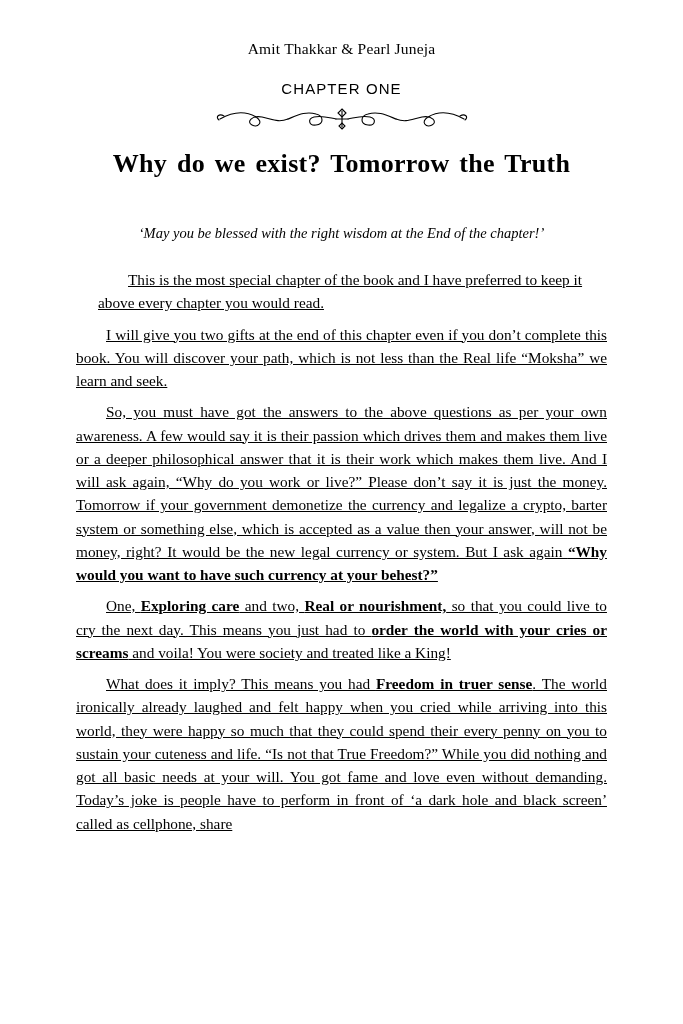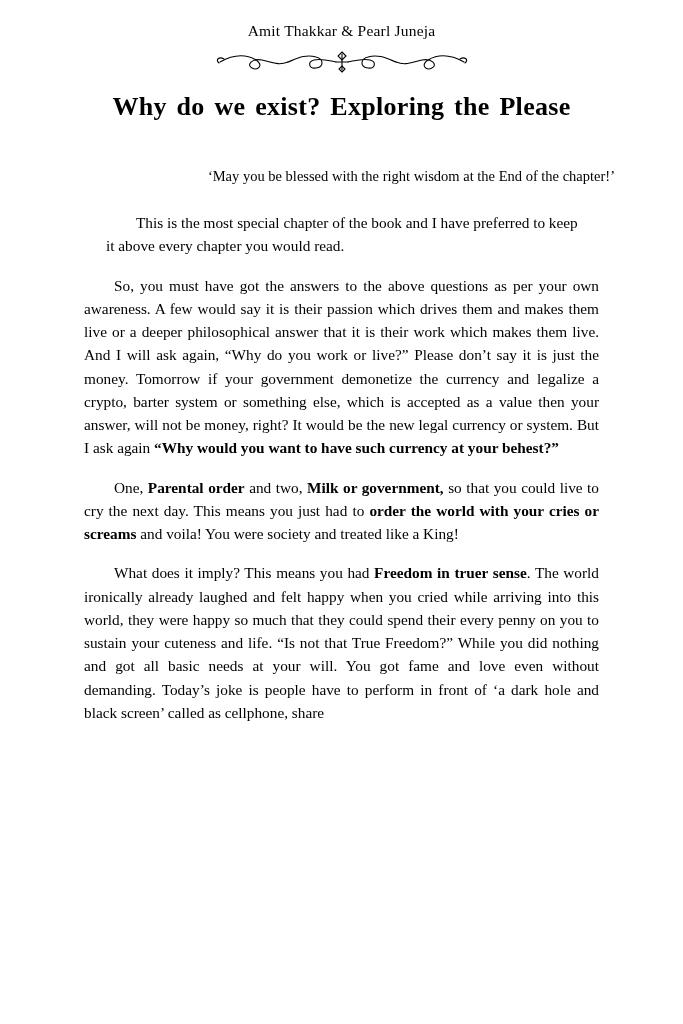--- a/index.html
+++ b/index.html
@@ -11,21 +11,21 @@
     width: 683px;
     height: 1024px;
     overflow: hidden;
     font-family: "Liberation Serif", serif;
     color: #000000;
   }
   .page {
     width: 683px;
     height: 999px;
     box-sizing: border-box;
-    padding: 16px 68px 0 68px;
+    padding: 34px 68px 0 68px;
     position: relative;
   }
   .running-head {
     text-align: center;
     font-family: "Liberation Serif", serif;
     font-size: 15.5px;
     letter-spacing: 0.2px;
     margin: 6px 0 0 0;
   }
   .chapter-label {
@@ -48,33 +48,35 @@
   .chapter-title {
     text-align: center;
     font-family: "Liberation Serif", serif;
     font-weight: bold;
     font-size: 26px;
     margin: 14px 0 0 0;
     letter-spacing: 0.3px;
     word-spacing: 3px;
   }
   .epigraph {
-    text-align: right;
+    text-align: center;
+    font-style: italic;
     font-size: 14.5px;
     margin: 46px 0 0 0;
   }
   .body-text {
     margin-top: 26px;
     text-align: justify;
     font-size: 15.3px;
     line-height: 1.52;
   }
   .body-text p {
-    margin: 16px;
+    margin: 8px;
     text-indent: 30px;
+    text-decoration: underline;
   }
   .body-text p.first-para {
     text-indent: 30px;
     padding-left: 22px;
     padding-right: 16px;
     text-align: left;
   }
   b, strong {
     font-weight: bold;
   }
@@ -82,50 +84,52 @@
     word-spacing: -0.5px;
   }
 </style>
 </head>
 <body>
 
 <div class="page">
 
   <div class="running-head">Amit Thakkar &amp; Pearl Juneja</div>
 
+  <div class="chapter-label">CHAPTER ONE</div>
 
   <div class="ornament">
     <svg width="260" height="28" viewBox="0 0 260 28" xmlns="http://www.w3.org/2000/svg">
       <g fill="none" stroke="#000" stroke-width="1.1" stroke-linecap="round">
         <path d="M8 14 C 22 6, 34 6, 44 12 C 52 17, 46 23, 40 20 C 34 17, 40 10, 50 12 C 60 14, 66 18, 76 14"></path>
         <path d="M76 14 C 86 10, 94 6, 104 9 C 112 11, 112 19, 104 20 C 97 21, 95 14, 102 12 C 110 10, 118 13, 124 14"></path>
         <path d="M252 14 C 238 6, 226 6, 216 12 C 208 17, 214 23, 220 20 C 226 17, 220 10, 210 12 C 200 14, 194 18, 184 14"></path>
         <path d="M184 14 C 174 10, 166 6, 156 9 C 148 11, 148 19, 156 20 C 163 21, 165 14, 158 12 C 150 10, 142 13, 136 14"></path>
         <path d="M130 6 L130 22"></path>
         <path d="M124 14 L136 14"></path>
         <path d="M130 4 l4 4 -4 4 -4 -4 z"></path>
         <path d="M130 24 l3 -3 -3 -3 -3 3 z"></path>
         <path d="M12 11 c-5 -3 -9 1 -5 4"></path>
         <path d="M248 11 c5 -3 9 1 5 4"></path>
       </g>
     </svg>
   </div>
 
-  <h1 class="chapter-title">Why  do  we  exist?  Exploring the Please</h1>
+  <h1 class="chapter-title">Why  do  we  exist?  Tomorrow the Truth</h1>
 
   <div class="epigraph">‘May you be blessed with the right wisdom at the End of the chapter!’</div>
 
   <div class="body-text">
 
     <p class="first-para"><span>This is the most special chapter of the book and I have preferred to keep it above every chapter you would read.</span></p>
 
 
+    <p><span>I will give you two  gifts  at  the  end  of  this  chapter  even  if  you  don’t complete this book. You will discover your path, which is not less than the Real life “Moksha” we learn and seek.</span></p>
 
     <p><span>So, you must have got the answers to the above questions as per your own awareness. A few would say it is their passion which drives them and makes them live or a deeper philosophical answer that it is their work which makes them live. And I will ask again, “Why do you work or live?” Please don’t say it is just the money. Tomorrow if your government demonetize the currency and legalize a crypto, barter system or something else, which is accepted as a value then your answer, will not be money, right? It would be the new legal currency or system. But I ask again </span><b>“Why would you want to have such currency at your behest?”</b></p>
 
 
 
-    <p><span>One, </span><b>Parental order</b><span> and two, </span><b>Milk or government,</b><span> so that you could live to cry the next day. This means you just had to </span><b>order the world with your cries or screams</b><span> and voila! You were society and treated like a King!</span></p>
+    <p><span>One, </span><b>Exploring care</b><span> and two, </span><b>Real or nourishment,</b><span> so that you could live to cry the next day. This means you just had to </span><b>order the world with your cries or screams</b><span> and voila! You were society and treated like a King!</span></p>
 
     <p><span>What does it imply? This means you had </span><b>Freedom in truer sense</b><span>. The world ironically already laughed and felt happy when you cried while arriving into this world, they were happy so much that they could spend their every penny on you to sustain your cuteness and life. “Is not that True Freedom?” While you did nothing and got all basic needs at your will. You got fame and love even without demanding. Today’s joke is people have to perform in front of ‘a dark hole and black screen’ called as cellphone, share</span></p>
 
   </div>
 </div>
 
 </body></html>

